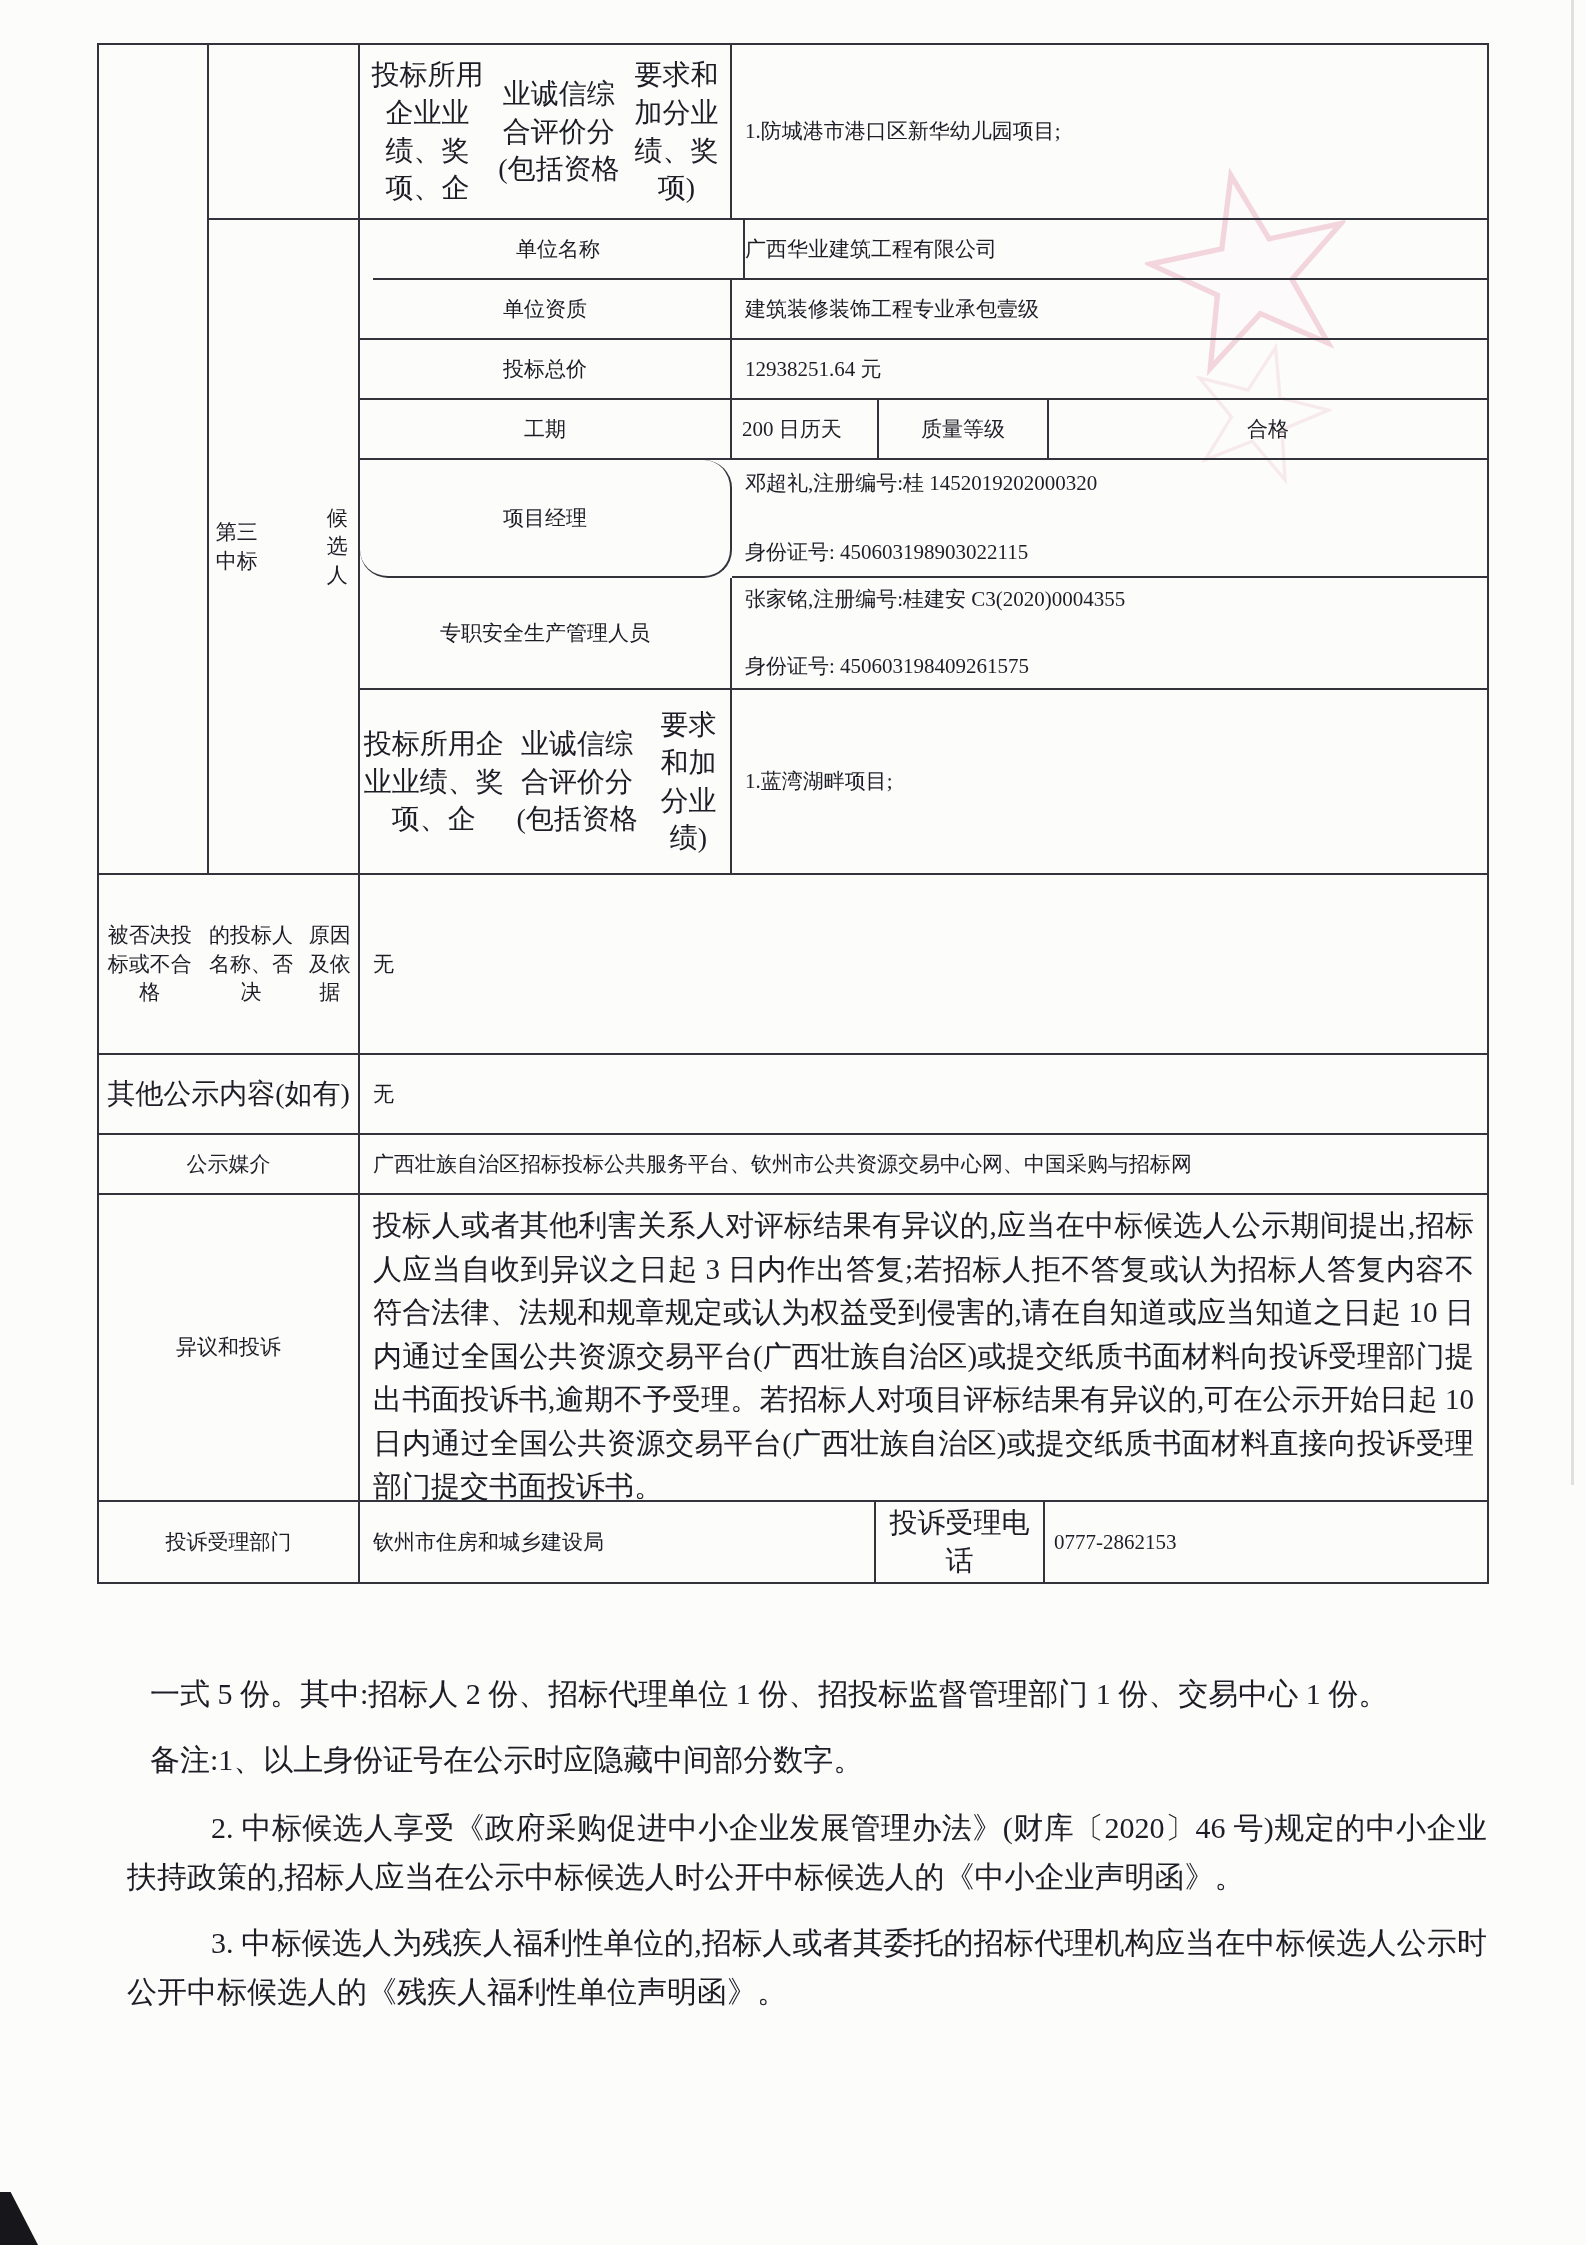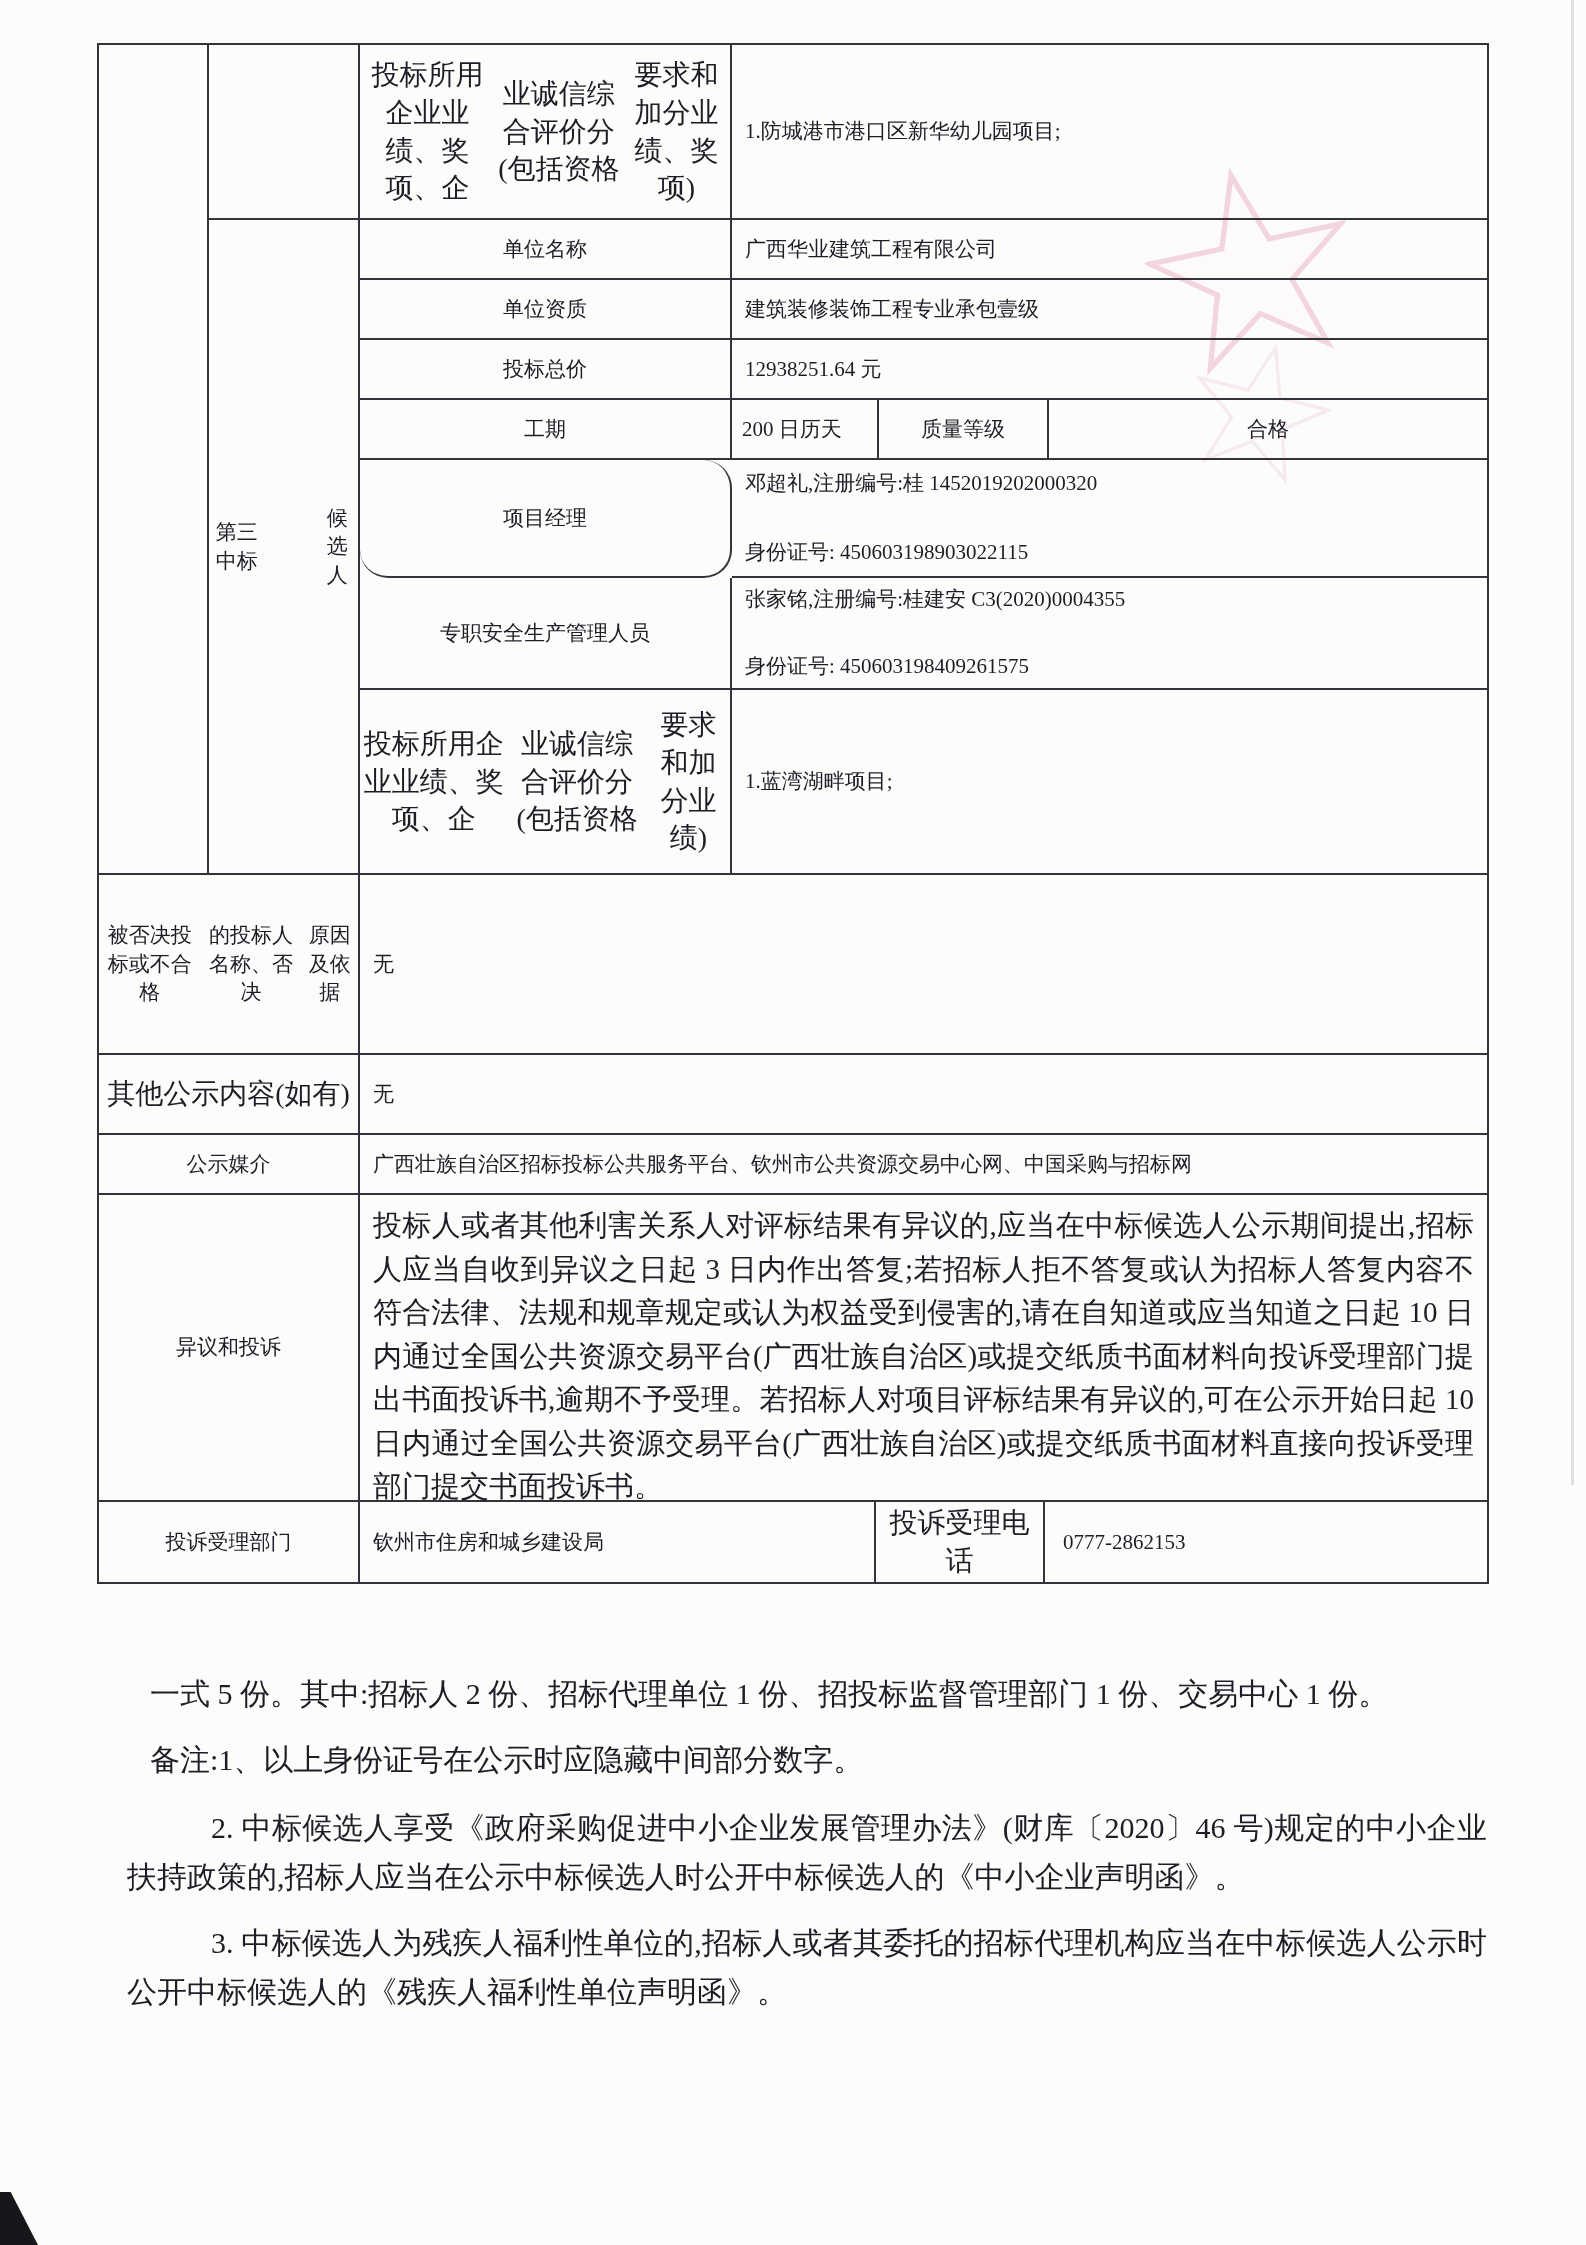--- a/index.html
+++ b/index.html
@@ -61,21 +61,21 @@
       <span>候选人</span>
     </div>
 
     <div class="cell ml f28" style="left:261px;top:0;width:372px;height:175px;">
       <span>投标所用企业业绩、奖项、企</span>
       <span>业诚信综合评价分(包括资格</span>
       <span>要求和加分业绩、奖项)</span>
     </div>
     <div class="cell val no-r" style="left:633px;top:0;width:755px;height:175px;">1.防城港市港口区新华幼儿园项目;</div>
 
-    <div class="cell lbl" style="left:261px;top:175px;width:372px;height:60px;">单位名称</div>
+    <div class="cell lbl" style="left:274px;top:175px;width:372px;height:60px;">单位名称</div>
     <div class="cell val no-r" style="left:633px;top:175px;width:755px;height:60px;">广西华业建筑工程有限公司</div>
 
     <div class="cell lbl" style="left:261px;top:235px;width:372px;height:60px;">单位资质</div>
     <div class="cell val no-r" style="left:633px;top:235px;width:755px;height:60px;">建筑装修装饰工程专业承包壹级</div>
 
     <div class="cell lbl" style="left:261px;top:295px;width:372px;height:60px;">投标总价</div>
     <div class="cell val no-r" style="left:633px;top:295px;width:755px;height:60px;">12938251.64 元</div>
 
     <div class="cell lbl" style="left:261px;top:355px;width:372px;height:60px;">工期</div>
     <div class="cell val" style="left:633px;top:355px;width:147px;height:60px;padding-left:10px;">200 日历天</div>
@@ -113,21 +113,21 @@
 
     <div class="cell lbl" style="left:0;top:1090px;width:261px;height:60px;">公示媒介</div>
     <div class="cell val no-r" style="left:261px;top:1090px;width:1127px;height:60px;">广西壮族自治区招标投标公共服务平台、钦州市公共资源交易中心网、中国采购与招标网</div>
 
     <div class="cell lbl" style="left:0;top:1150px;width:261px;height:307px;">异议和投诉</div>
     <div class="cell para no-r" style="left:261px;top:1150px;width:1127px;height:307px;">投标人或者其他利害关系人对评标结果有异议的,应当在中标候选人公示期间提出,招标人应当自收到异议之日起 3 日内作出答复;若招标人拒不答复或认为招标人答复内容不符合法律、法规和规章规定或认为权益受到侵害的,请在自知道或应当知道之日起 10 日内通过全国公共资源交易平台(广西壮族自治区)或提交纸质书面材料向投诉受理部门提出书面投诉书,逾期不予受理。若招标人对项目评标结果有异议的,可在公示开始日起 10 日内通过全国公共资源交易平台(广西壮族自治区)或提交纸质书面材料直接向投诉受理部门提交书面投诉书。</div>
 
     <div class="cell lbl no-b" style="left:0;top:1457px;width:261px;height:80px;">投诉受理部门</div>
     <div class="cell val no-b" style="left:261px;top:1457px;width:516px;height:80px;">钦州市住房和城乡建设局</div>
     <div class="cell lbl no-b f28" style="left:777px;top:1457px;width:169px;height:80px;">投诉受理电话</div>
-    <div class="cell val no-b no-r" style="left:946px;top:1457px;width:442px;height:80px;padding-left:18px;">0777-2862153</div>
+    <div class="cell val no-b no-r" style="left:946px;top:1457px;width:442px;height:80px;padding-left:9px;">0777-2862153</div>
 
   </div>
 
   <div class="note" style="left:150px;top:1674px;">一式 5 份。其中:招标人 2 份、招标代理单位 1 份、招投标监督管理部门 1 份、交易中心 1 份。</div>
   <div class="note" style="left:150px;top:1740px;">备注:1、以上身份证号在公示时应隐藏中间部分数字。</div>
   <div class="noteblock" style="left:127px;top:1803px;">2. 中标候选人享受《政府采购促进中小企业发展管理办法》(财库〔2020〕46 号)规定的中小企业扶持政策的,招标人应当在公示中标候选人时公开中标候选人的《中小企业声明函》。</div>
   <div class="noteblock" style="left:127px;top:1918px;">3. 中标候选人为残疾人福利性单位的,招标人或者其委托的招标代理机构应当在中标候选人公示时公开中标候选人的《残疾人福利性单位声明函》。</div>
 
   <div id="scan-edge"></div>
   <div id="corner-mark"></div>

